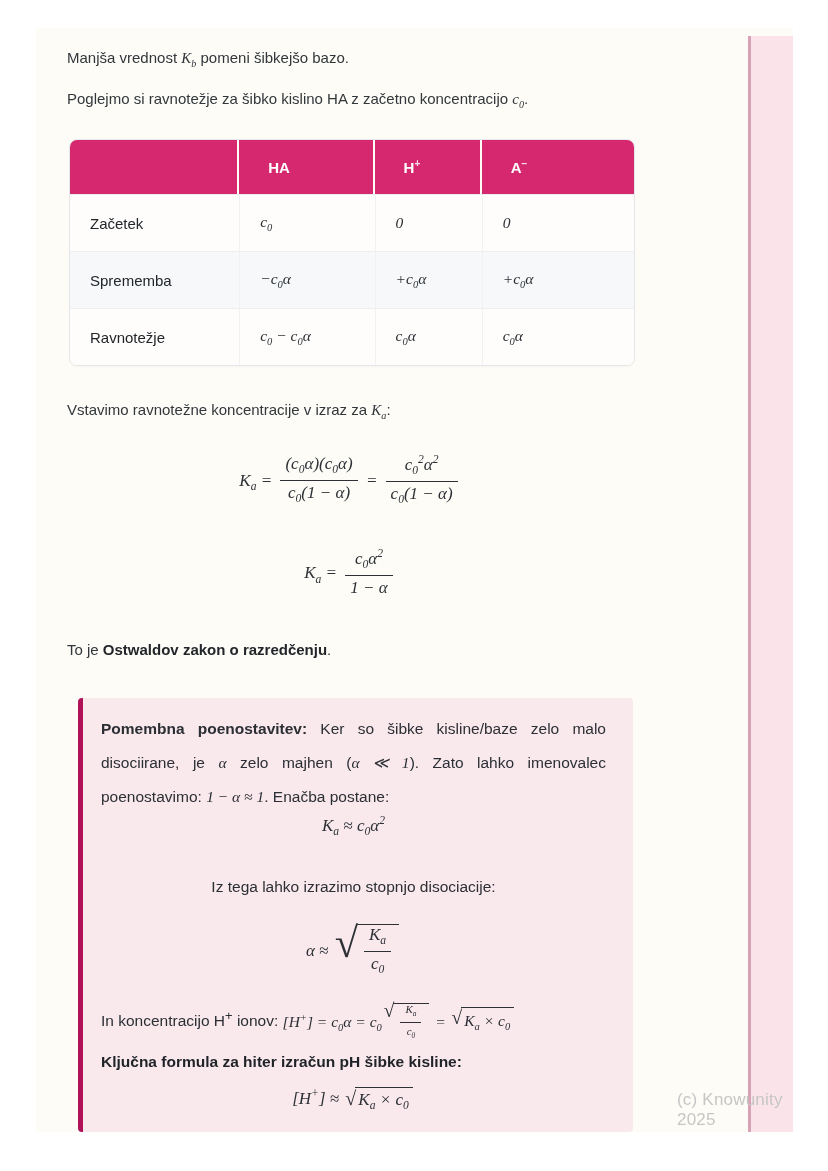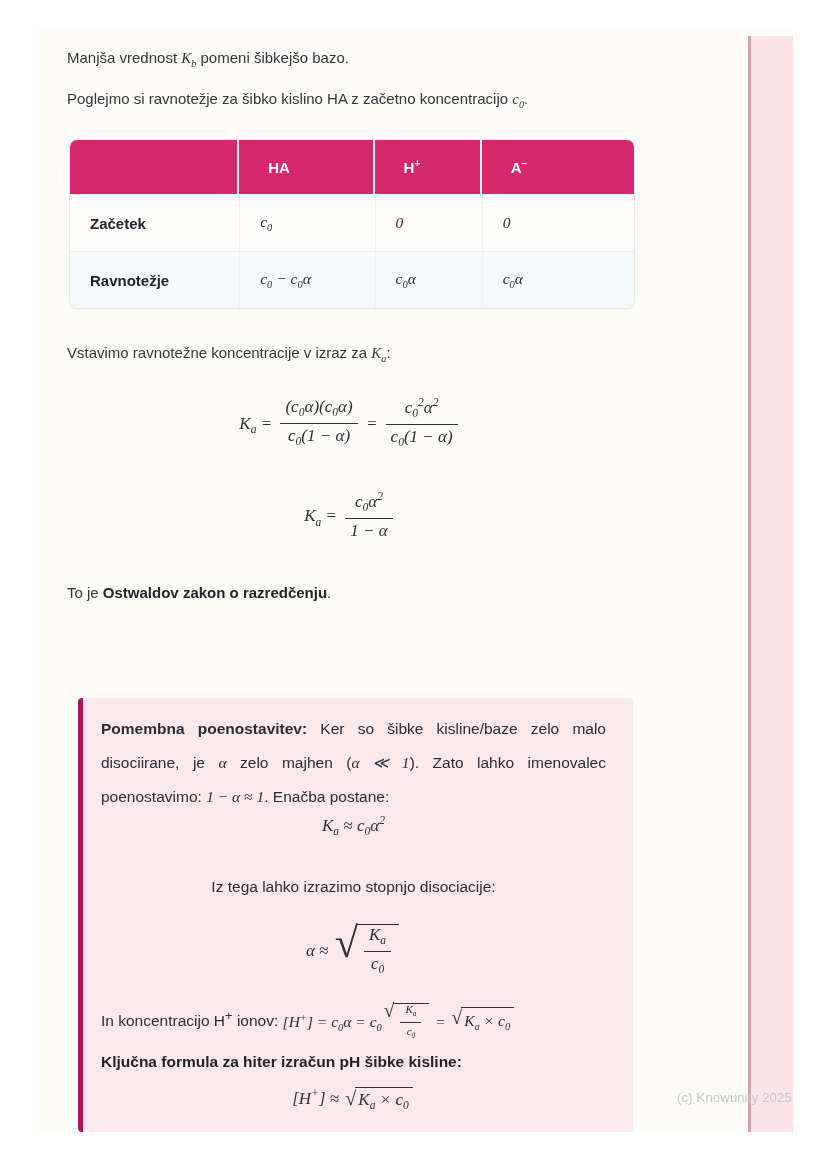--- a/index.html
+++ b/index.html
@@ -77,21 +77,21 @@
   table.ice thead th sup { font-size: 10px; opacity: .85; }
   table.ice th:nth-child(1) { width: 30%; }
   table.ice th:nth-child(2) { width: 24%; }
   table.ice th:nth-child(3) { width: 19%; }
   table.ice tbody th, table.ice tbody td {
     padding: 18px 20px; text-align: left;
     border-top: 1px solid #eceef0;
     font-size: 15px;
   }
   table.ice tbody td { border-left: 1px solid #f0f1f3; font-size: 15.5px; color: #2d3136; }
-  table.ice tbody th { font-weight: 700; color: #22262b; }
+  table.ice tbody th { font-weight: 400; color: #22262b; }
   table.ice tbody tr { background: #fefdfb; }
   table.ice tbody tr:nth-child(2) { background: #f6f8f9; }
 
   
   .callout {
     position: absolute; left: 42px; top: 670px; bottom: 0;
     width: 555px; box-sizing: border-box;
     background: #f9e9ed;
     border-left: 5px solid #b01159;
     border-radius: 4px;
@@ -105,21 +105,21 @@
   .cp2 { margin-top: 38px; text-align: center; }
   .cf2 { margin-top: 26px; }
   .cp3 { margin-top: 24px; }
   .cp3 .math .frac { font-size: .7em; transform: translateY(-3px); }
   .cp3 .math .rsym { font-size: 1.25em; }
   .cp4 { margin-top: 8px; font-weight: 700; color: #1f2328; }
   .cf3 { margin-top: 14px; }
 
   .watermark {
     position: absolute; left: 641px; top: 1062px;
-    font-size: 13px; color: #c6c6c6; z-index: 3;
+    font-size: 17px; color: #c6c6c6; z-index: 3;
     letter-spacing: .2px;
   }
 </style>
 </head>
 <body>
 
 <div class="page">
   <div class="stripe"></div>
 
   <div class="content">
@@ -139,20 +139,26 @@
           </tr>
         </thead>
         <tbody>
             <tr>
               <th>Začetek</th>
               <td><span class="math">c<sub>0</sub></span></td>
               <td><span class="math">0</span></td>
               <td><span class="math">0</span></td>
             </tr>
             <tr>
+              <th>Sprememba</th>
+              <td><span class="math">−c<sub>0</sub>α</span></td>
+              <td><span class="math">+c<sub>0</sub>α</span></td>
+              <td><span class="math">+c<sub>0</sub>α</span></td>
+            </tr>
+            <tr>
               <th>Ravnotežje</th>
               <td><span class="math">c<sub>0</sub> − c<sub>0</sub>α</span></td>
               <td><span class="math">c<sub>0</sub>α</span></td>
               <td><span class="math">c<sub>0</sub>α</span></td>
             </tr>
           </tbody>
       </table>
     </div>
 
     <p class="body-text lead">Vstavimo ravnotežne koncentracije v izraz za <span class="math">K<sub>a</sub></span>:</p>

